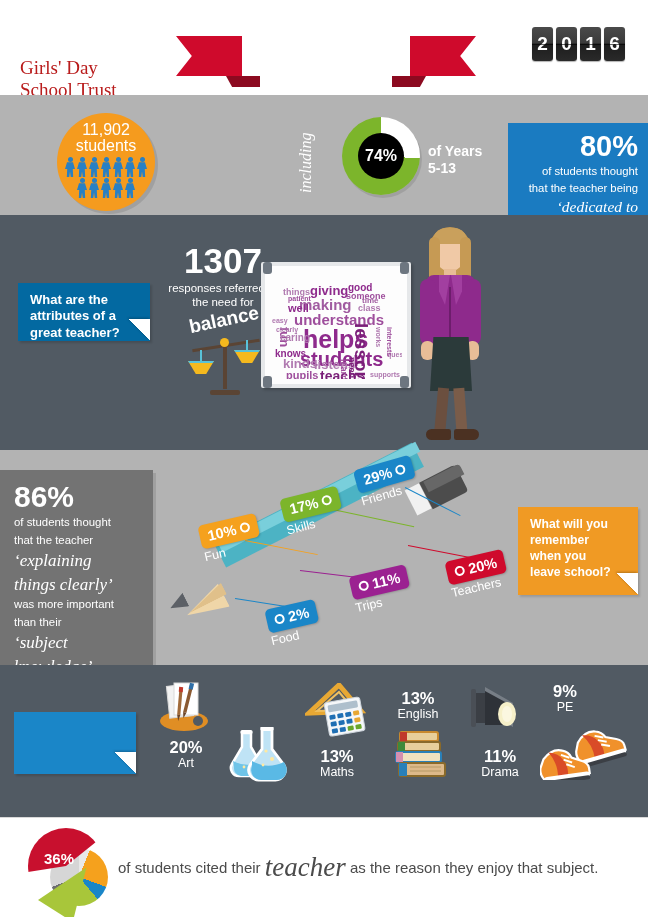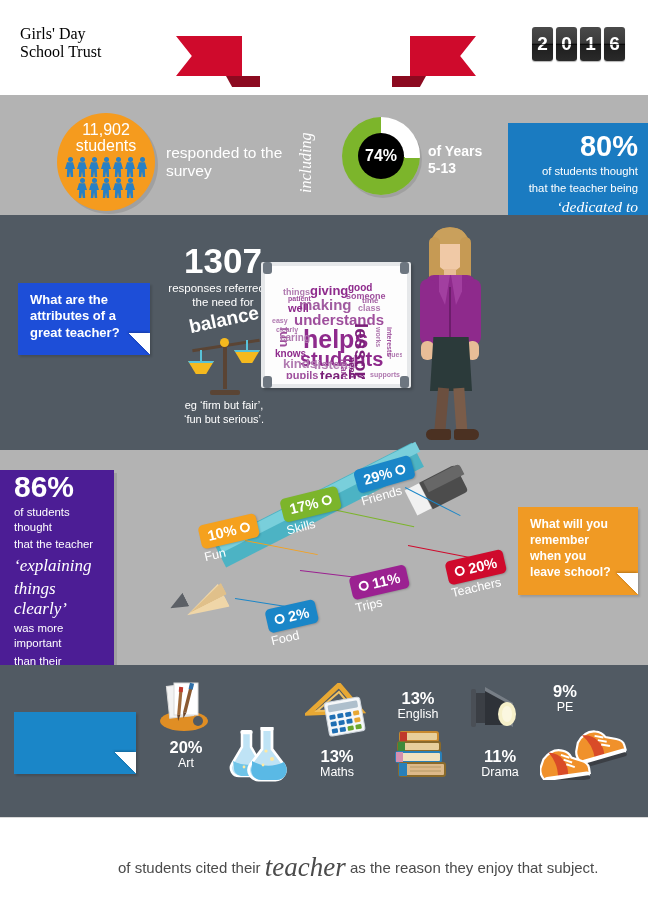--- a/index.html
+++ b/index.html
@@ -25,21 +25,21 @@
   .logo-wrap { position:absolute; left:20px; top:25px; display:flex; align-items:center; gap:7px; }
   .logo-circle {
     width: 52px; height: 52px; border-radius: 50%;
     background: #cf0a2c; display:flex; align-items:center; justify-content:center;
   }
   .logo-circle span {
     color:#fff; font-weight:bold; font-size:20px; letter-spacing:-1px;
     font-family:"Liberation Sans", sans-serif;
   }
   .logo-text {
-    font-family:"Liberation Serif", serif; font-size:16px; color:#000000; line-height:1.15;
+    font-family:"Liberation Serif", serif; font-size:19px; color:#b91c1c; line-height:1.15;margin-top:32px;
   }
 
   .ribbon { position:absolute; left:176px; top:24px; width:300px; height:54px; }
   .ribbon-tail {
     position:absolute; top:12px; width:66px; height:40px; background:#cf0a2c;
   }
   .ribbon-tail.left  { left:0;  clip-path: polygon(0 0, 100% 0, 100% 100%, 0 100%, 24% 50%); }
   .ribbon-tail.right { right:0; clip-path: polygon(0 0, 100% 0, 76% 50%, 100% 100%, 0 100%); }
   .ribbon-fold { position:absolute; top:52px; width:34px; height:11px; background:#8c0a20; }
   .ribbon-fold.left { left:50px; clip-path: polygon(0 0, 100% 0, 100% 100%, 18% 100%); }
@@ -129,21 +129,21 @@
   .callout {
     position:absolute; color:#fff; font-weight:bold; line-height:1.26;
     box-shadow:2px 2px 2px rgba(0,0,0,.14);
   }
   .callout .fold {
     position:absolute; right:0; bottom:0; width:22px; height:22px;
     background: linear-gradient(225deg, #ffffff 0 50%, rgba(0,0,0,0) 50%);
     filter: drop-shadow(-1px -1px 1px rgba(0,0,0,.25));
   }
   .callout-green {
-    left:18px; top:283px; width:132px; height:72px; background:#1d4ed8;
+    left:18px; top:283px; width:132px; height:58px; background:#0369a1;
     font-size:13px; padding:9px 18px 0 12px;
   }
   .q1307 {
     position:absolute; left:165px; top:243px; width:116px; text-align:center; color:#fff;
   }
   .q1307 .n { font-size:35px; font-weight:bold; line-height:1; }
   .q1307 .t { font-size:11.5px; line-height:1.22; margin-top:3px; }
 
   .balance-word {
     position:absolute; left:172px; top:309px; width:104px; text-align:center;
@@ -215,22 +215,22 @@
   .tf-handR { left:58px; top:116px; width:13px; height:19px; background:#e8bd97; border-radius:6px; }
   .tf-skirt { left:22px; top:112px; width:42px; height:54px; background:#2b3a3a;
     clip-path: polygon(8% 0, 92% 0, 100% 100%, 0 100%); }
   .tf-legL { left:28px; top:163px; width:11px; height:48px; background:#6b4f3f; transform:rotate(5deg); }
   .tf-legR { left:47px; top:163px; width:11px; height:48px; background:#7a5c49; transform:rotate(-4deg); }
   .tf-shoeL { left:18px; top:204px; width:25px; height:11px; background:#4b3122; border-radius:7px 3px 3px 7px; }
   .tf-shoeR { left:46px; top:204px; width:25px; height:11px; background:#4b3122; border-radius:3px 7px 7px 3px; }
 
   
   .purple-panel {
-    position:absolute; left:0; top:470px; width:114px; height:225px;
-    background:#4c1d95; color:#fff; padding:2px 10px 0 14px;
+    position:absolute; left:0; top:470px; width:153px; height:225px;
+    background:#737373; color:#fff; padding:12px 10px 0 14px;
     box-shadow:3px 3px 0 rgba(0,0,0,.10);
   }
   .purple-panel .big { font-size:30px; font-weight:bold; line-height:1; }
   .purple-panel .p { font-size:11.4px; line-height:1.28; margin-top:3px; }
   .purple-panel .em {
     font-family:"Liberation Serif", serif; font-style:italic; font-size:17px; line-height:1.15; margin:4px 0 2px;
   }
   .purple-panel .em2 {
     font-family:"Liberation Serif", serif; font-style:italic; font-size:17px; line-height:1.15; margin-top:4px;
   }
@@ -421,21 +421,20 @@
             <i class="body"></i>
           </div>
         <div class="person">
             <i class="head"></i>
             <i class="body"></i>
           </div>
       </div>
     </div>
   </div>
 
-  <div class="responded">responded to the survey</div>
   <div class="including">including</div>
 
   <div class="donut">
     <div class="ring"></div>
     <div class="hole">74%</div>
   </div>
   <div class="years">of Years 5-13</div>
 
   <div class="blue-panel">
     <div class="big">80%</div>
@@ -466,24 +465,20 @@
     <div class="post"></div>
     <div class="base"></div>
     <div class="beam"></div>
     <div class="pivot"></div>
     <div class="wire l"></div>
     <div class="wire r"></div>
     <div class="pan l"></div>
     <div class="pan r"></div>
   </div>
 
-  <div class="eg">
-    <div>eg ‘firm but fair’,</div>
-    <div>‘fun but serious’.</div>
-  </div>
 
   <div class="whiteboard">
     <i class="clipL"></i>
     <i class="clipR"></i>
     <i class="clipBL"></i>
     <i class="clipBR"></i>
     <div class="wordcloud" id="wordcloud">
         <span class="wc" style="left: 33px; top: 56px; font-size: 25px; color: rgb(142, 42, 140); transform-origin: 0px 0px;">helps</span>
         <span class="wc" style="left: 30px; top: 78px; font-size: 20px; color: rgb(142, 42, 140); transform-origin: 0px 0px;">students</span>
         <span class="wc" style="left: 24px; top: 41px; font-size: 15px; color: rgb(158, 78, 156); transform-origin: 0px 0px;">understands</span>
@@ -757,20 +752,26 @@
             <path d="M24 41 l8 4"></path>
             <path d="M26 46 l8 4"></path>
         </g>
       </g>
     </svg>
   </div>
 
   <div class="band band-footer"></div>
   <div class="sep-line"></div>
 
+  <div class="pie-wrap">
+    <div class="pie-base"></div>
+    <div class="pie-slice-green"></div>
+    <div class="pie-slice-red"></div>
+    <div class="pie-label">36%</div>
+  </div>
 
   <div class="footer-text">
     <span>of students cited their</span>
     <span class="teacher-word">teacher</span>
     <span>as the reason they enjoy that subject.</span>
   </div>
 
 </div>
 
 </body></html>

